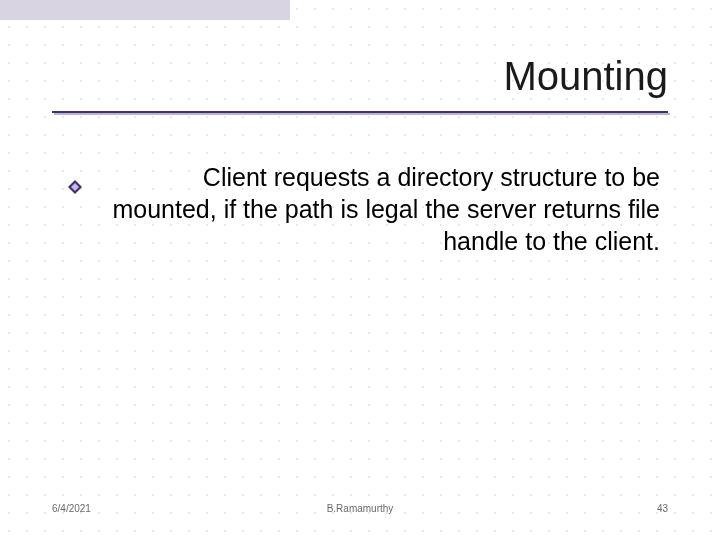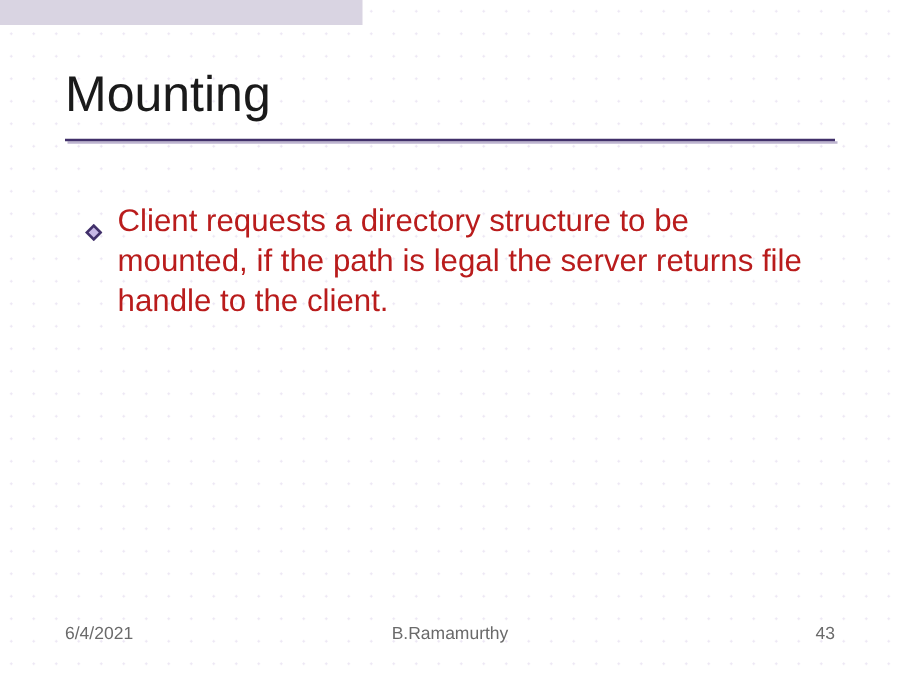--- a/index.html
+++ b/index.html
@@ -24,20 +24,21 @@
     height: 20px;
     background: #d9d4e2;
     z-index: 1;
   }
   .slide {
     position: relative;
     z-index: 2;
     width: 100%;
     height: 100%;
     padding: 54px 52px 0 52px;
+    text-align: right;
   }
   .title {
     font-size: 40px;
     font-weight: 400;
     color: #1a1a1a;
     letter-spacing: 0;
     font-family: Verdana, Geneva, sans-serif;
     padding-bottom: 10px;
   }
   .rule-wrap {
@@ -61,40 +62,40 @@
     background: #41306a;
   }
   .body-text {
     padding-left: 42px;
     padding-right: 8px;
   }
   .bullet-item {
     position: relative;
     font-size: 25px;
     line-height: 1.28;
-    color: #b91c1c;
+    color: #000000;
     margin-bottom: 4px;
     font-family: Verdana, Geneva, sans-serif;
   }
   .bullet-icon {
     position: absolute;
     left: -26px;
     top: 8px;
     width: 14px;
     height: 14px;
   }
   .footer {
     position: absolute;
     left: 0; right: 0;
     bottom: 26px;
     display: flex;
     justify-content: space-between;
     align-items: center;
     padding: 0 52px;
-    font-size: 14px;
+    font-size: 10px;
     color: #6a6a6a;
     font-family: Verdana, Geneva, sans-serif;
   }
   .footer-center {
     position: absolute;
     left: 50%;
     transform: translateX(-50%);
   }
 </style>
 </head>

